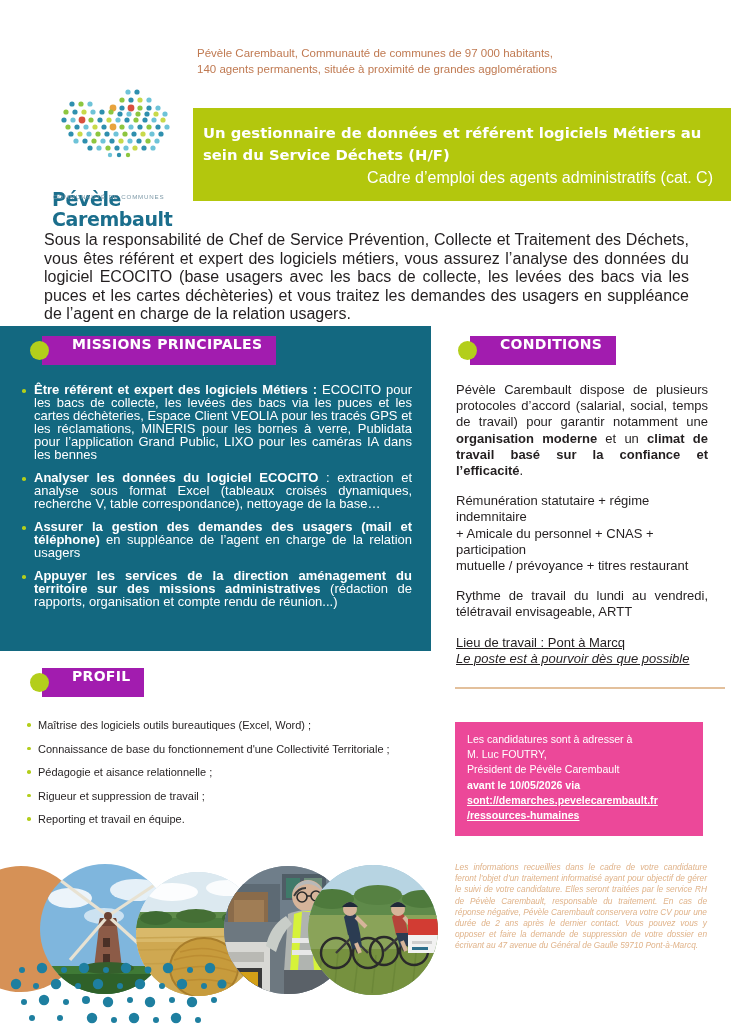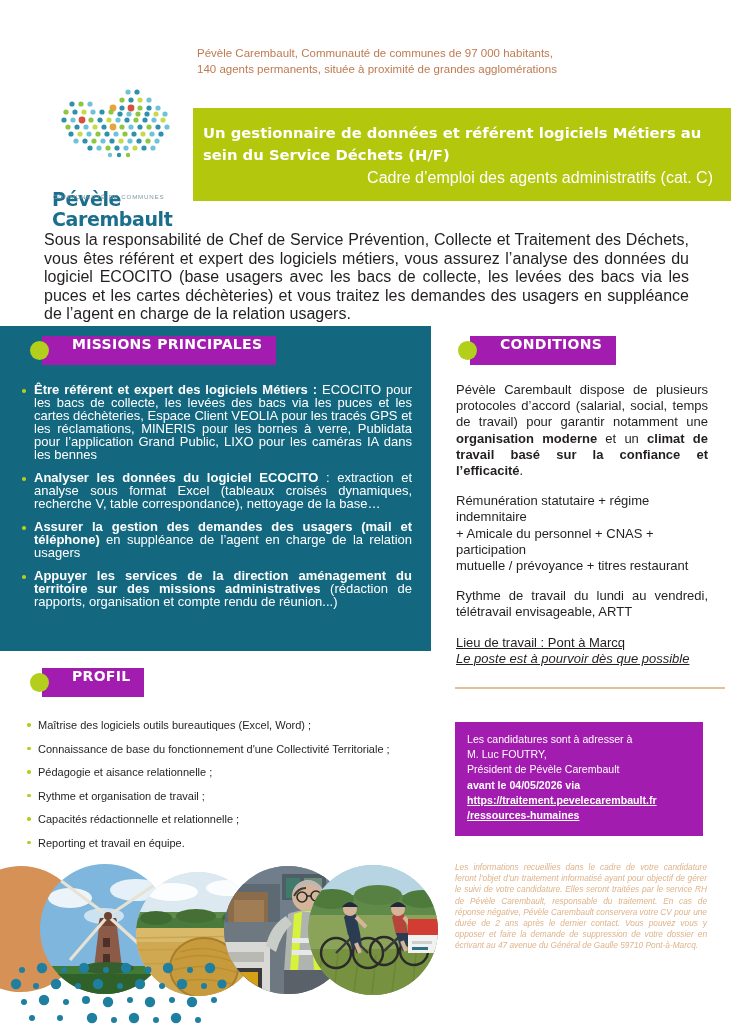--- a/index.html
+++ b/index.html
@@ -219,21 +219,21 @@
     width: 270px;
     height: 1.5px;
     background: #e3c09c;
   }
   #apply-box {
     position: absolute;
     left: 455px;
     top: 722px;
     width: 248px;
     padding: 10px 12px 13px 12px;
-    background: #a21caf;
+    background: #ec4899;
     box-sizing: border-box;
   }
   #apply-box .line {
     font-size: 10.6px;
     line-height: 15.2px;
     color: #ffffff;
   }
   #apply-box .strong { font-weight: bold; }
   #apply-box .link {
     font-weight: bold;
@@ -448,32 +448,31 @@
 </div>
 
 <div class="section-badge" id="profil-badge">
   <span class="badge-dot"></span>
   <span class="badge-label">PROFIL</span>
 </div>
 <div id="profil-list">
   <div class="profil-item">Maîtrise des logiciels outils bureautiques (Excel, Word) ;</div>
   <div class="profil-item">Connaissance de base du fonctionnement d'une Collectivité Territoriale ;</div>
   <div class="profil-item">Pédagogie et aisance relationnelle ;</div>
-  <div class="profil-item">Rythme et organisation de travail ;</div>
-  <div class="profil-item">Capacités rédactionnelle et relationnelle  ;</div>
+  <div class="profil-item">Rigueur et suppression de travail ;</div>
   <div class="profil-item">Reporting et travail en équipe.</div>
 </div>
 
 <div id="apply-divider"></div>
 <div id="apply-box">
   <div class="line">Les candidatures sont à adresser à</div>
   <div class="line">M. Luc FOUTRY,</div>
   <div class="line">Président de Pévèle Carembault</div>
-  <div class="line strong">avant le 04/05/2026 via</div>
-  <a class="line link" href="#">https://traitement.pevelecarembault.fr</a>
+  <div class="line strong">avant le 10/05/2026 via</div>
+  <a class="line link" href="#">sont://demarches.pevelecarembault.fr</a>
   <a class="line link" href="#">/ressources-humaines</a>
 </div>
 
 <div id="legal-notice">Les informations recueillies dans le cadre de votre candidature feront l’objet d’un traitement informatisé ayant pour objectif de gérer le suivi de votre candidature. Elles seront traitées par le service RH de Pévèle Carembault, responsable du traitement. En cas de réponse négative, Pévèle Carembault conservera votre CV pour une durée de 2 ans après le dernier contact. Vous pouvez vous y opposer et faire la demande de suppression de votre dossier en écrivant au 47 avenue du Général de Gaulle 59710 Pont-à-Marcq.</div>
 
 <div id="photo-strip">
   <div class="photo-circle" id="circle-orange"></div>
 
   <div class="photo-circle" id="circle-windmill">
     <svg viewBox="0 0 130 130">

